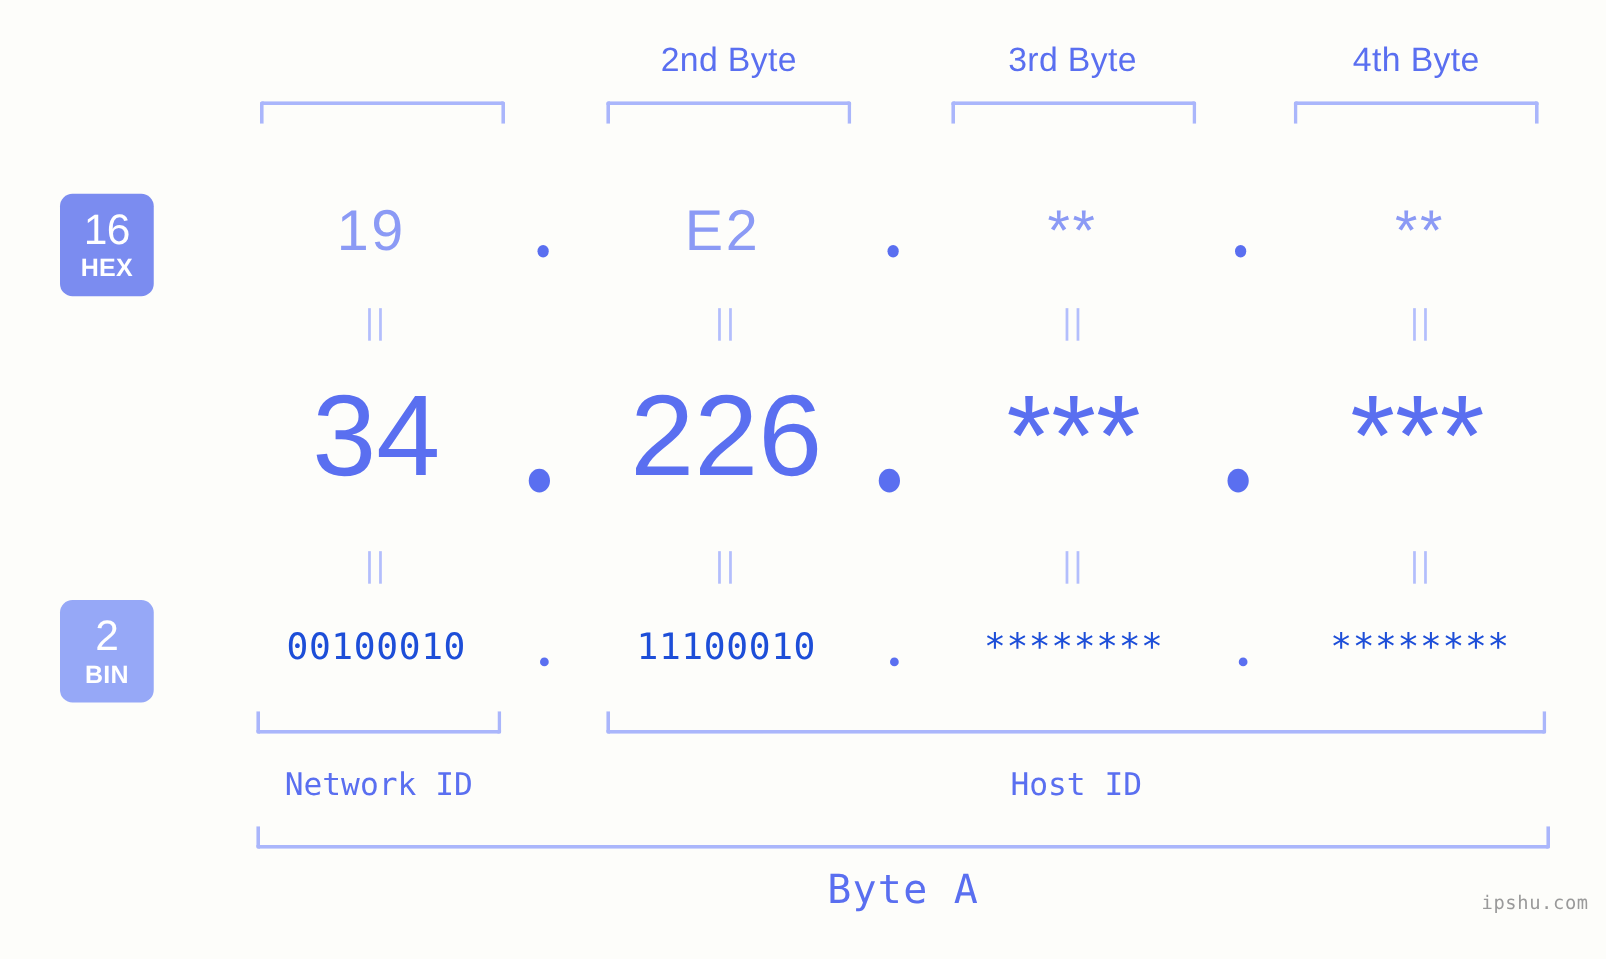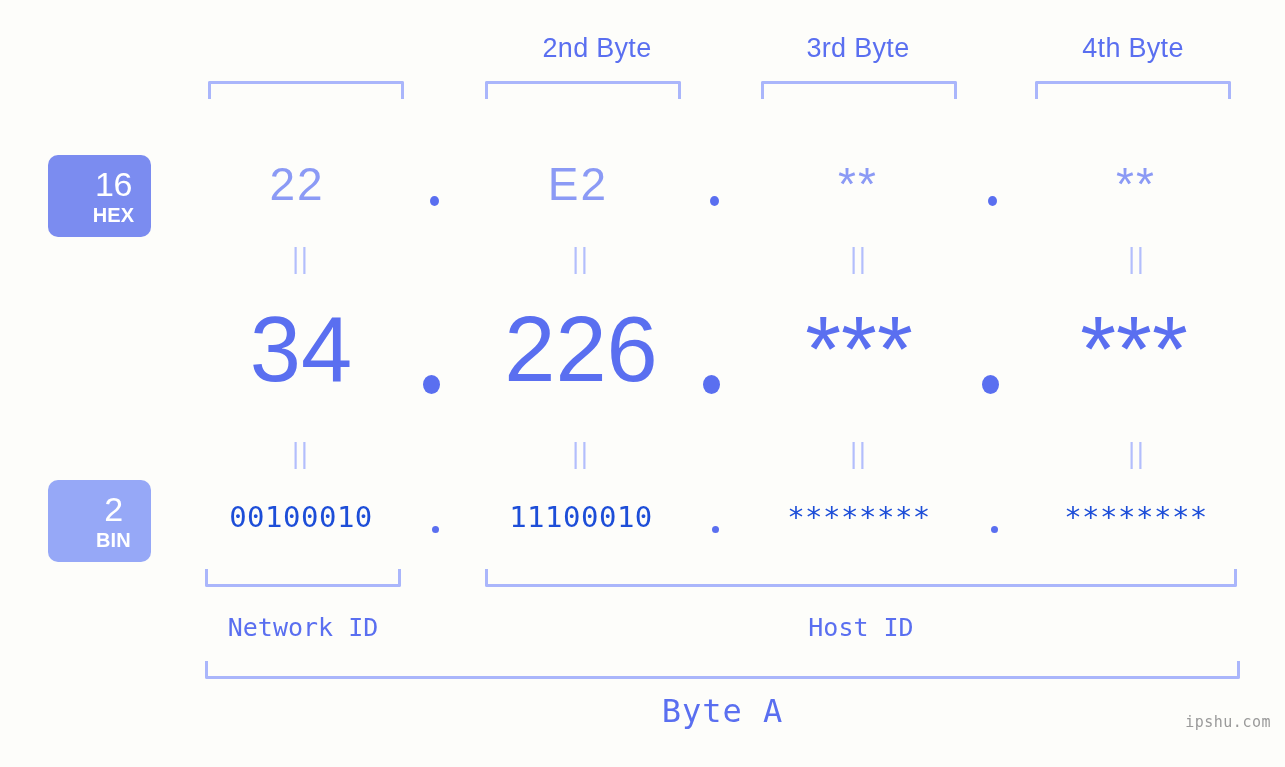--- a/index.html
+++ b/index.html
@@ -43,21 +43,20 @@
     left: 48px;
     width: 75px;
     height: 82px;
     border-radius: 10px;
     color: #ffffff;
     display: flex;
     flex-direction: column;
     align-items: center;
     justify-content: center;
     line-height: 1;
-    padding-left: 28px;
   }
   .badge .num { font-size: 34px; font-weight: 400; letter-spacing: -0.5px; }
   .badge .nm  { font-size: 20px; font-weight: 700; margin-top: 4px; letter-spacing: 0.2px; }
 
   
   .cell {
     position: absolute;
     width: 196px;
     text-align: center;
     white-space: nowrap;
@@ -132,35 +131,35 @@
     font-size: 15px;
     color: #9a9a9a;
     letter-spacing: 0.5px;
   }
 </style>
 </head>
 <body>
 
 <div class="stage">
 
-  <div class="byte-label" style="left:499px">2nd Byte</div>
+  <div class="byte-label" style="left:485px">2nd Byte</div>
   <div class="byte-label" style="left:760px">3rd Byte</div>
   <div class="byte-label" style="left:1035px">4th Byte</div>
 
   <div class="bracket-top" style="left:208px; width:196px"></div>
   <div class="bracket-top" style="left:485px; width:196px"></div>
   <div class="bracket-top" style="left:761px; width:196px"></div>
   <div class="bracket-top" style="left:1035px; width:196px"></div>
 
   <div class="badge" style="top:155px; background:#7b8cf0">
     <span class="num">16</span>
     <span class="nm">HEX</span>
   </div>
   <div class="row-hex">
-    <div class="cell" style="left:199px">22</div>
+    <div class="cell" style="left:199px">19</div>
     <div class="cell" style="left:480px">E2</div>
     <div class="cell" style="left:760px">**</div>
     <div class="cell" style="left:1038px">**</div>
   </div>
   <div class="dot hex" style="left:430px"></div>
   <div class="dot hex" style="left:710px"></div>
   <div class="dot hex" style="left:988px"></div>
 
   <div class="eq eq-a" style="left:202px">||</div>
   <div class="eq eq-a" style="left:482px">||</div>

